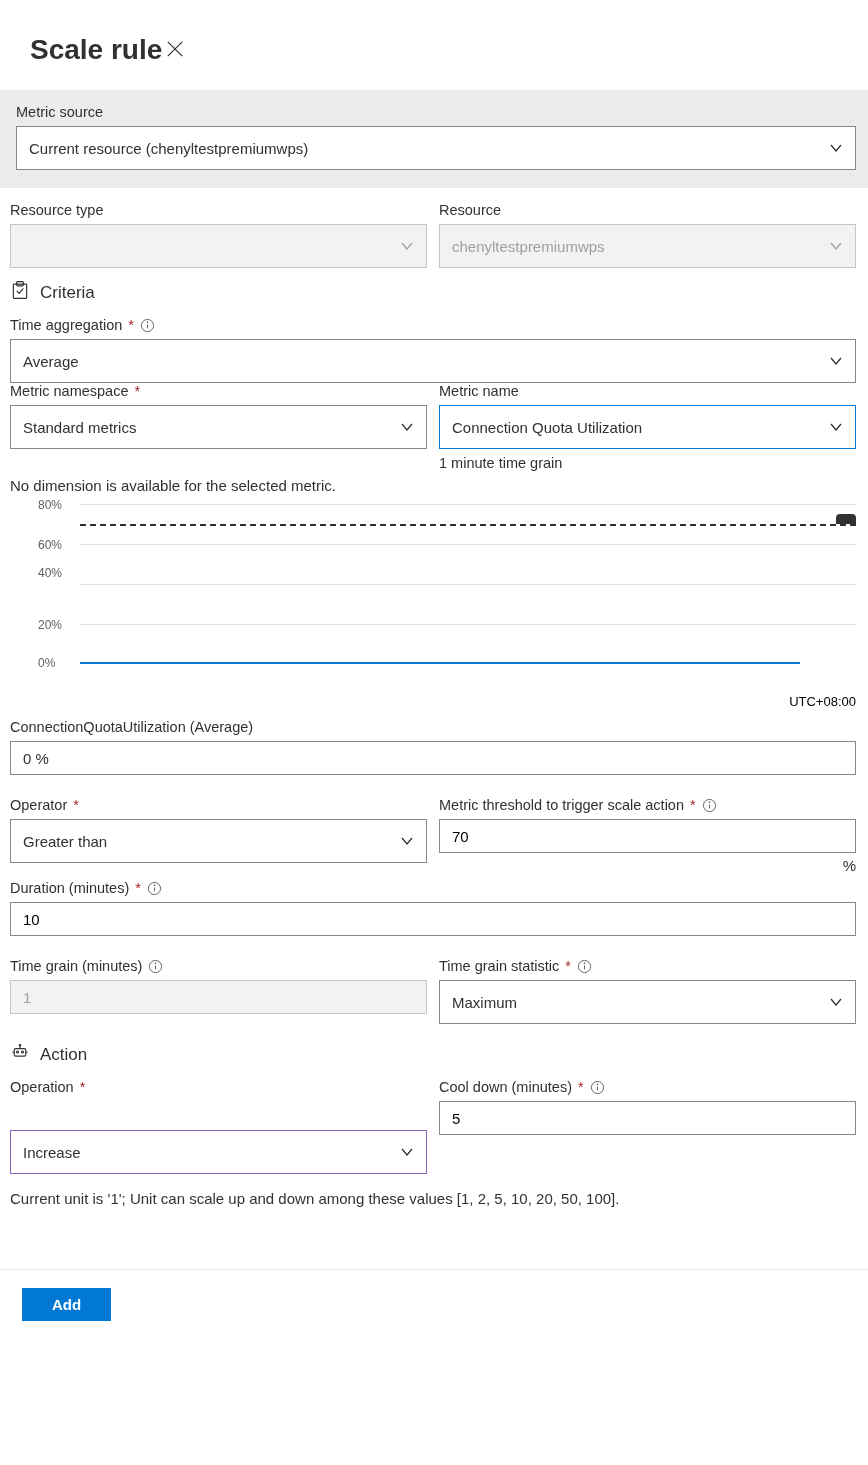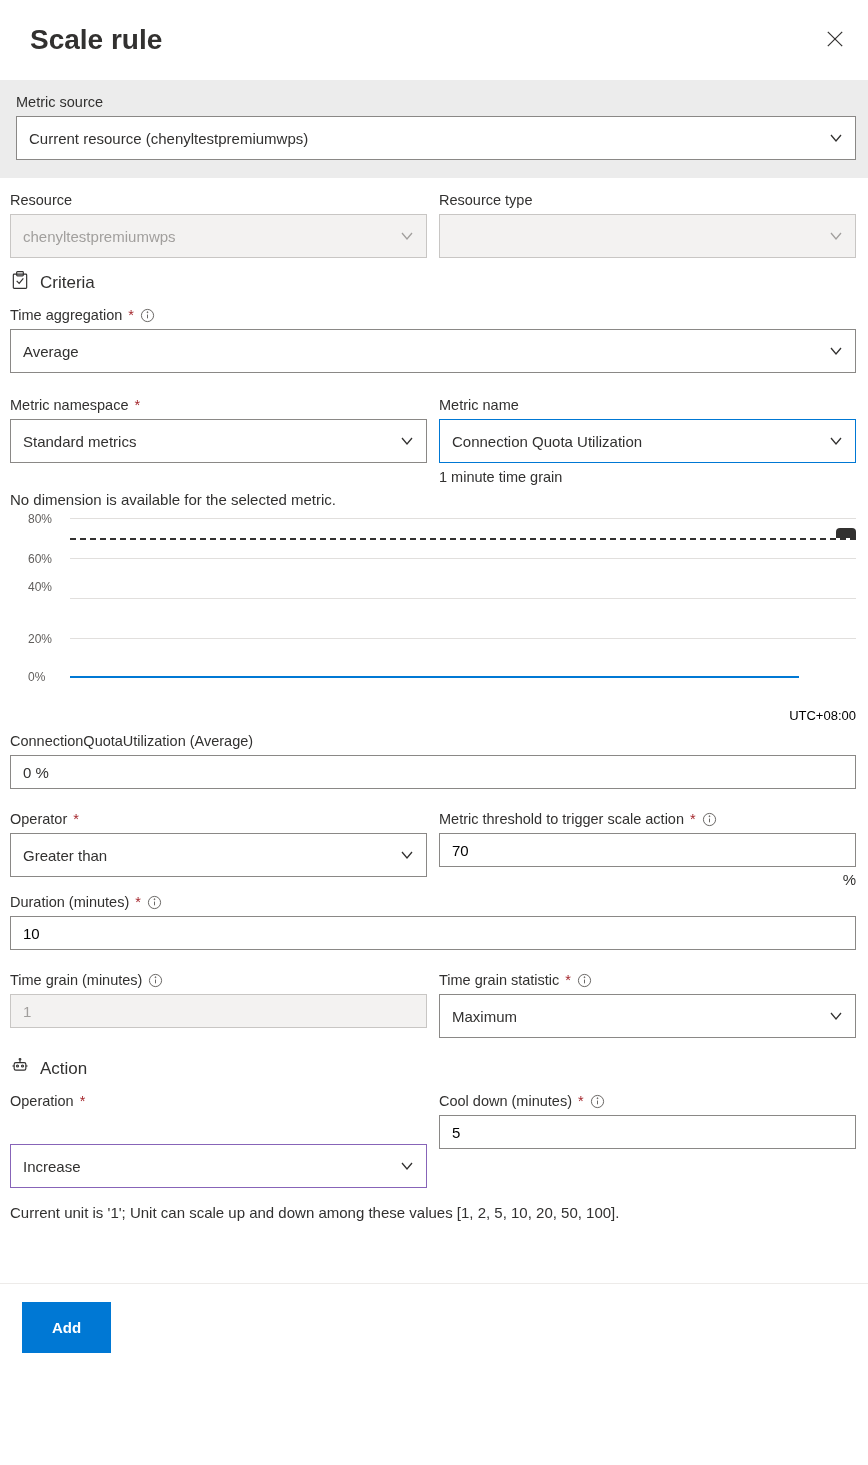--- a/index.html
+++ b/index.html
@@ -1,50 +1,50 @@
 <!DOCTYPE html>
 <html><head>
 <meta charset="utf-8">
 <style>
 * { box-sizing: border-box; margin: 0; padding: 0; }
 body { font-family: "Segoe UI", -apple-system, sans-serif; font-size: 14px; color: #323130; width: 868px; background: #fff; }
-.header { display: flex; justify-content: space-between; align-items: center; padding: 24px 20px 24px 30px; }
+.header { display: flex; align-items: center; padding: 34px 20px 24px 30px; }
 .header h1 { font-size: 28px; font-weight: 600; }
 .close-btn { background:none; border:none; cursor:pointer; padding:4px; color:#323130; }
 .close-btn svg { width:18px; height:18px; stroke:#323130; stroke-width:1.3; }
 .gray-section { background: #ececec; padding: 14px 12px 18px 16px; }
 .white-section { padding: 14px 12px 16px 10px; }
 .label { font-size: 14.5px; color:#323130; margin-bottom: 6px; display:flex; align-items:center; gap:6px; }
 .label .req { color:#a4262c; }
 .label .info-icon { display:inline-flex; align-items:center; }
 .dropdown { position: relative; display:flex; align-items:center; border:1px solid #8a8886; background:#fff; height:44px; padding:0 12px; cursor:pointer; }
 .dropdown.disabled { background:#f3f2f1; color:#a19f9d; border-color:#c8c6c4; cursor:default; }
 .dropdown.blue { border:1.5px solid #0078d4; }
 .dropdown.purple { border:1px solid #8764b8;margin-top:35px; }
 .dropdown .value { flex:1; font-size:15px; }
 .dropdown .chev { display:flex; align-items:center; }
 .row2 { display:grid; grid-template-columns: 1fr 1fr; gap: 12px; }
 .section-title { display:flex; align-items:center; gap:10px; font-size:17px; font-weight:400; margin-top:12px; margin-bottom:12px; }
 .section-title svg { width:20px; height:20px; }
 .help-text { font-size:15px; color:#323130; margin-top:6px; margin-bottom:6px; }
 .right-hint { font-size:14.5px; color:#323130; margin-top:6px; }
 .chart { margin-top:10px; margin-bottom:8px; margin-left:18px; margin-right:0; }
-.chart-area { position:relative; height:186px; }
+.chart-area { position:relative; height:186px; margin-left:10px; }
 .chart-ylabel { position:absolute; left:0; font-size:12px; color:#605e5c; }
 .chart-grid { position:absolute; left:42px; right:0; border-top:1px solid #e1dfdd; }
 .chart-threshold { position:absolute; left:42px; right:0; border-top:2px dashed #323130; }
 .chart-line { position:absolute; left:42px; width:88%; border-top:2px solid #0078d4; }
 .chart-marker { position:absolute; right:0; width:20px; height:10px; background:#323130; border-radius:4px 4px 0 0; }
 .chart-tz { text-align:right; font-size:13px; color:#000000; margin-top:4px; }
 .input-box { border:1px solid #8a8886; background:#fff; height:34px; padding:0 12px; display:flex; align-items:center; font-size:15px; width:100%; }
 input.input-box { outline:none; }
 .input-box.disabled { background:#f3f2f1; color:#a19f9d; border-color:#c8c6c4; }
 .unit-suffix { text-align:right; font-size:15px; margin-top:4px; }
 .footer { border-top:1px solid #edebe9; padding:18px 22px; margin-top:40px; }
-.add-btn { background:#0078d4; color:#fff; border:none; padding:17px 30px; font-size:15px; font-weight:600; cursor:pointer; }
+.add-btn { background:#0078d4; color:#fff; border:none; padding:8px 30px; font-size:15px; font-weight:600; cursor:pointer; }
 .chev svg { width:14px; height:14px; stroke:#323130; stroke-width:1.3; fill:none; }
 .info-icon svg { width:15px; height:15px; stroke:#605e5c; stroke-width:1; fill:none; }
 </style>
 </head>
 <body>
 
 <div class="header">
   <h1>Scale rule</h1>
   <button class="close-btn">
     <span>
@@ -64,34 +64,34 @@
         <svg viewBox="0 0 14 14">
           <polyline points="2,4 7,10 12,4"></polyline>
         </svg>
       </span>
   </div>
 </div>
 
 <div class="white-section">
   <div class="row2">
     <div>
+      <div class="label">Resource type</div>
+      <div class="dropdown disabled">
+        <span class="value"></span>
+        <span class="chev">
+            <svg viewBox="0 0 14 14">
+              <polyline points="2,4 7,10 12,4" style="stroke:#a19f9d"></polyline>
+            </svg>
+          </span>
+      </div>
+    </div>
+    <div>
       <div class="label">Resource</div>
       <div class="dropdown disabled">
         <span class="value">chenyltestpremiumwps</span>
-        <span class="chev">
-            <svg viewBox="0 0 14 14">
-              <polyline points="2,4 7,10 12,4" style="stroke:#a19f9d"></polyline>
-            </svg>
-          </span>
-      </div>
-    </div>
-    <div>
-      <div class="label">Resource type</div>
-      <div class="dropdown disabled">
-        <span class="value"></span>
         <span class="chev">
             <svg viewBox="0 0 14 14">
               <polyline points="2,4 7,10 12,4" style="stroke:#a19f9d"></polyline>
             </svg>
           </span>
       </div>
     </div>
   </div>
 
   <div class="section-title">
@@ -118,21 +118,21 @@
   </div>
   <div class="dropdown">
     <span class="value">Average</span>
     <span class="chev">
         <svg viewBox="0 0 14 14">
           <polyline points="2,4 7,10 12,4"></polyline>
         </svg>
       </span>
   </div>
 
-  <div class="row2" style="margin-top:24px;">
+  <div class="row2" style="margin-top:0;">
     <div>
       <div class="label">
         <span>Metric namespace</span>
           <span class="req">*</span>
       </div>
       <div class="dropdown">
         <span class="value">Standard metrics</span>
         <span class="chev">
             <svg viewBox="0 0 14 14">
               <polyline points="2,4 7,10 12,4"></polyline>

